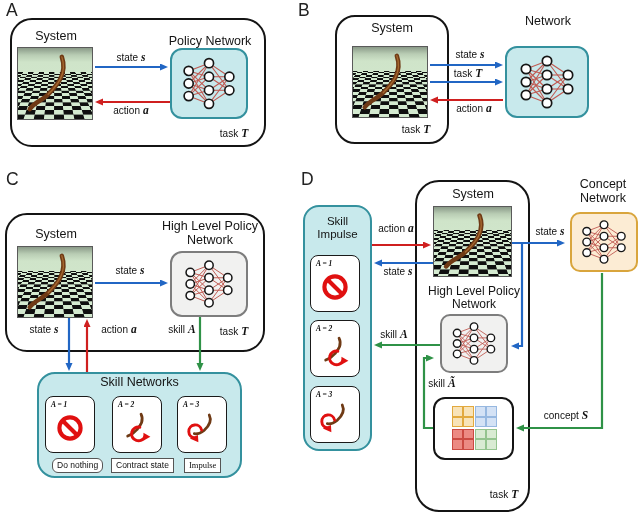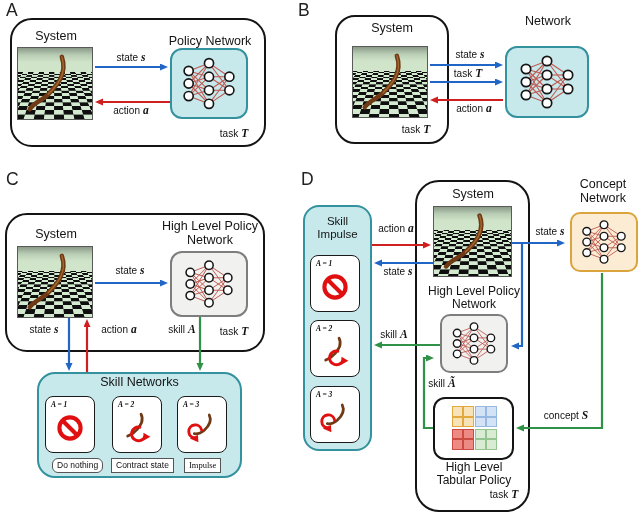--- a/index.html
+++ b/index.html
@@ -393,24 +393,20 @@
         <div style="background: rgb(236, 138, 131); border: 1px solid rgb(203, 74, 66);"></div>
         <div style="background: rgb(236, 138, 131); border: 1px solid rgb(203, 74, 66);"></div>
       </div>
       <div class="quad">
         <div style="background: rgb(217, 235, 211); border: 1px solid rgb(148, 196, 143);"></div>
         <div style="background: rgb(217, 235, 211); border: 1px solid rgb(148, 196, 143);"></div>
         <div style="background: rgb(217, 235, 211); border: 1px solid rgb(148, 196, 143);"></div>
         <div style="background: rgb(217, 235, 211); border: 1px solid rgb(148, 196, 143);"></div>
       </div>
     </div>
-  <div class="title" id="pd-tab-title">
-    <span class="tline">High Level</span>
-    <span class="tline">Tabular Policy</span>
-  </div>
   <div class="title" id="pd-concept-title">
     <span class="tline">Concept</span>
     <span class="tline">Network</span>
   </div>
   <div class="nnbox orangebox nn" id="pd-orange">
       <svg viewBox="0 0 64 56" style="width:100%;height:100%">
         <line x1="11" y1="15" x2="32" y2="7" stroke="#c05a52" stroke-width="1.1"></line>
         <line x1="11" y1="15" x2="32" y2="21" stroke="#c05a52" stroke-width="1.1"></line>
         <line x1="11" y1="15" x2="32" y2="35" stroke="#c05a52" stroke-width="1.1"></line>
         <line x1="11" y1="15" x2="32" y2="49" stroke="#c05a52" stroke-width="1.1"></line>

